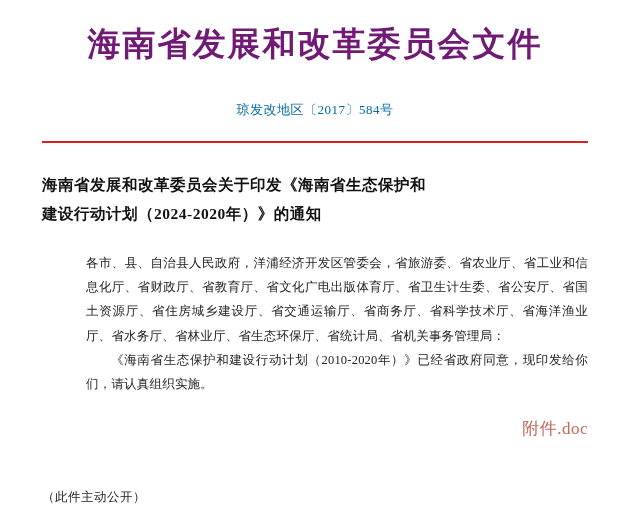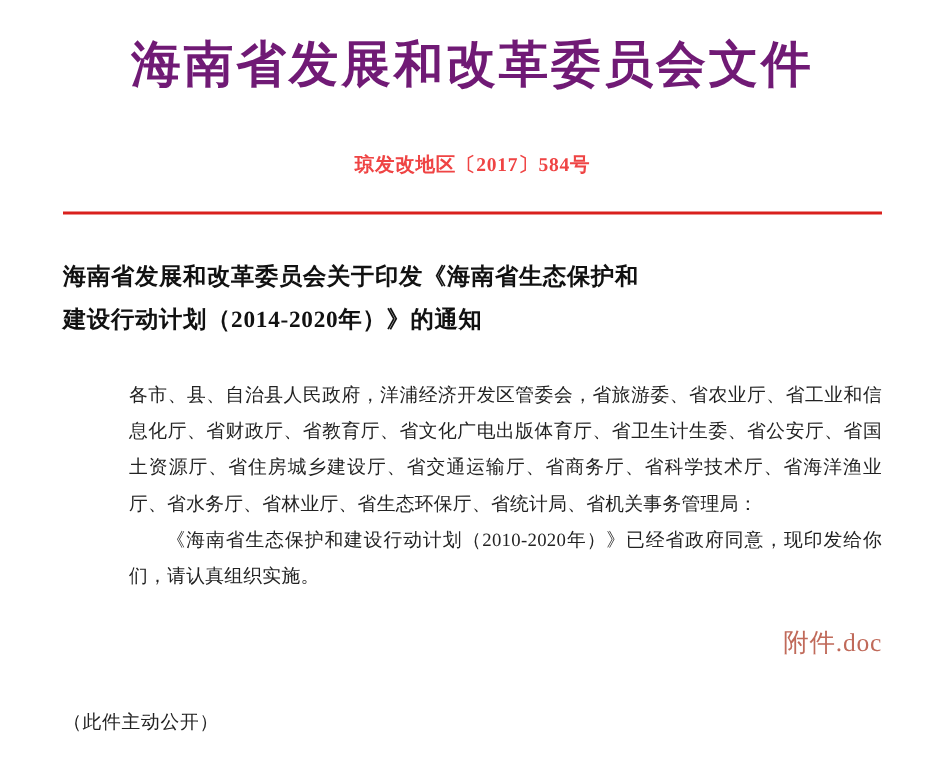--- a/index.html
+++ b/index.html
@@ -32,23 +32,22 @@
     font-weight: bold;
     letter-spacing: 2px;
     line-height: 1.25;
     font-family: "Liberation Serif", "DejaVu Serif", serif;
     white-space: nowrap;
   }
   .doc-number {
     text-align: center;
     margin-top: 36px;
     font-size: 13px;
-    color: #ef4444;
+    color: #0369a1;
     letter-spacing: 0.5px;
-    font-weight: bold;
   }
   .red-rule {
     margin-top: 22px;
     height: 2px;
     background: #d9201d;
     width: 100%;
   }
   .subject {
     margin-top: 28px;
     text-align: left;
@@ -88,42 +87,42 @@
     margin-top: 14px;
     text-align: right;
     font-size: 12.5px;
     line-height: 1.9;
     color: #222;
     padding-right: 76px;
   }
   .footer-note {
     position: absolute;
     left: 42px;
-    bottom: 18px;
+    bottom: 2px;
     font-size: 12.5px;
     color: #222;
     letter-spacing: 0.5px;
   }
 </style>
 </head>
 <body>
 
 <div class="doc">
 
   <div class="doc-header">
     <div class="doc-title-red">海南省发展和改革委员会文件</div>
   </div>
 
   <div class="doc-number">琼发改地区〔2017〕584号</div>
 
   <div class="red-rule"></div>
 
   <div class="subject">
     <span class="line">海南省发展和改革委员会关于印发《海南省生态保护和</span>
-    <span class="line">建设行动计划（2014-2020年）》的通知</span>
+    <span class="line">建设行动计划（2024-2020年）》的通知</span>
   </div>
 
   <div class="body-block">
     <p>各市、县、自治县人民政府，洋浦经济开发区管委会，省旅游委、省农业厅、省工业和信息化厅、省财政厅、省教育厅、省文化广电出版体育厅、省卫生计生委、省公安厅、省国土资源厅、省住房城乡建设厅、省交通运输厅、省商务厅、省科学技术厅、省海洋渔业厅、省水务厅、省林业厅、省生态环保厅、省统计局、省机关事务管理局：</p>
     <p class="indent">《海南省生态保护和建设行动计划（2010-2020年）》已经省政府同意，现印发给你们，请认真组织实施。</p>
   </div>
 
   <div class="attachment">附件.doc</div>
 
 

